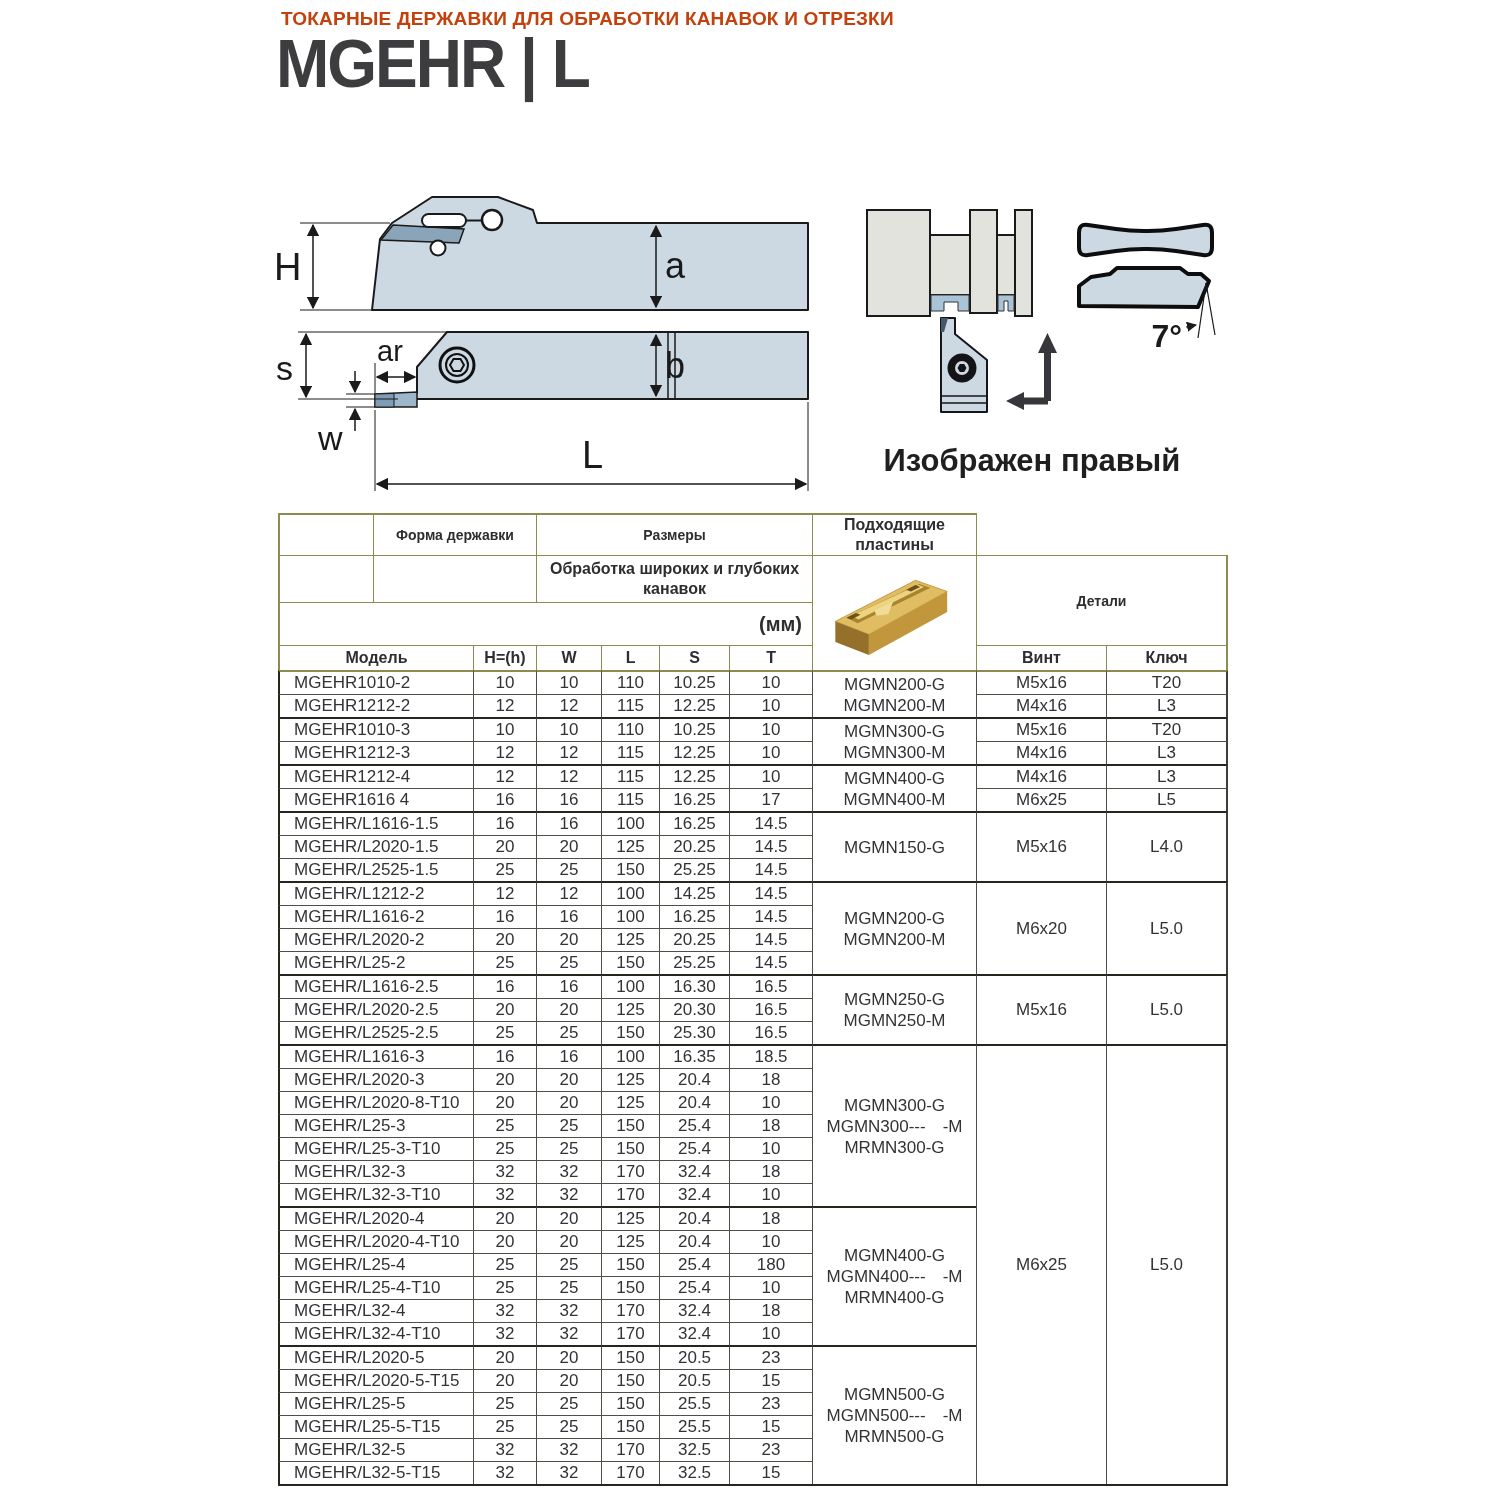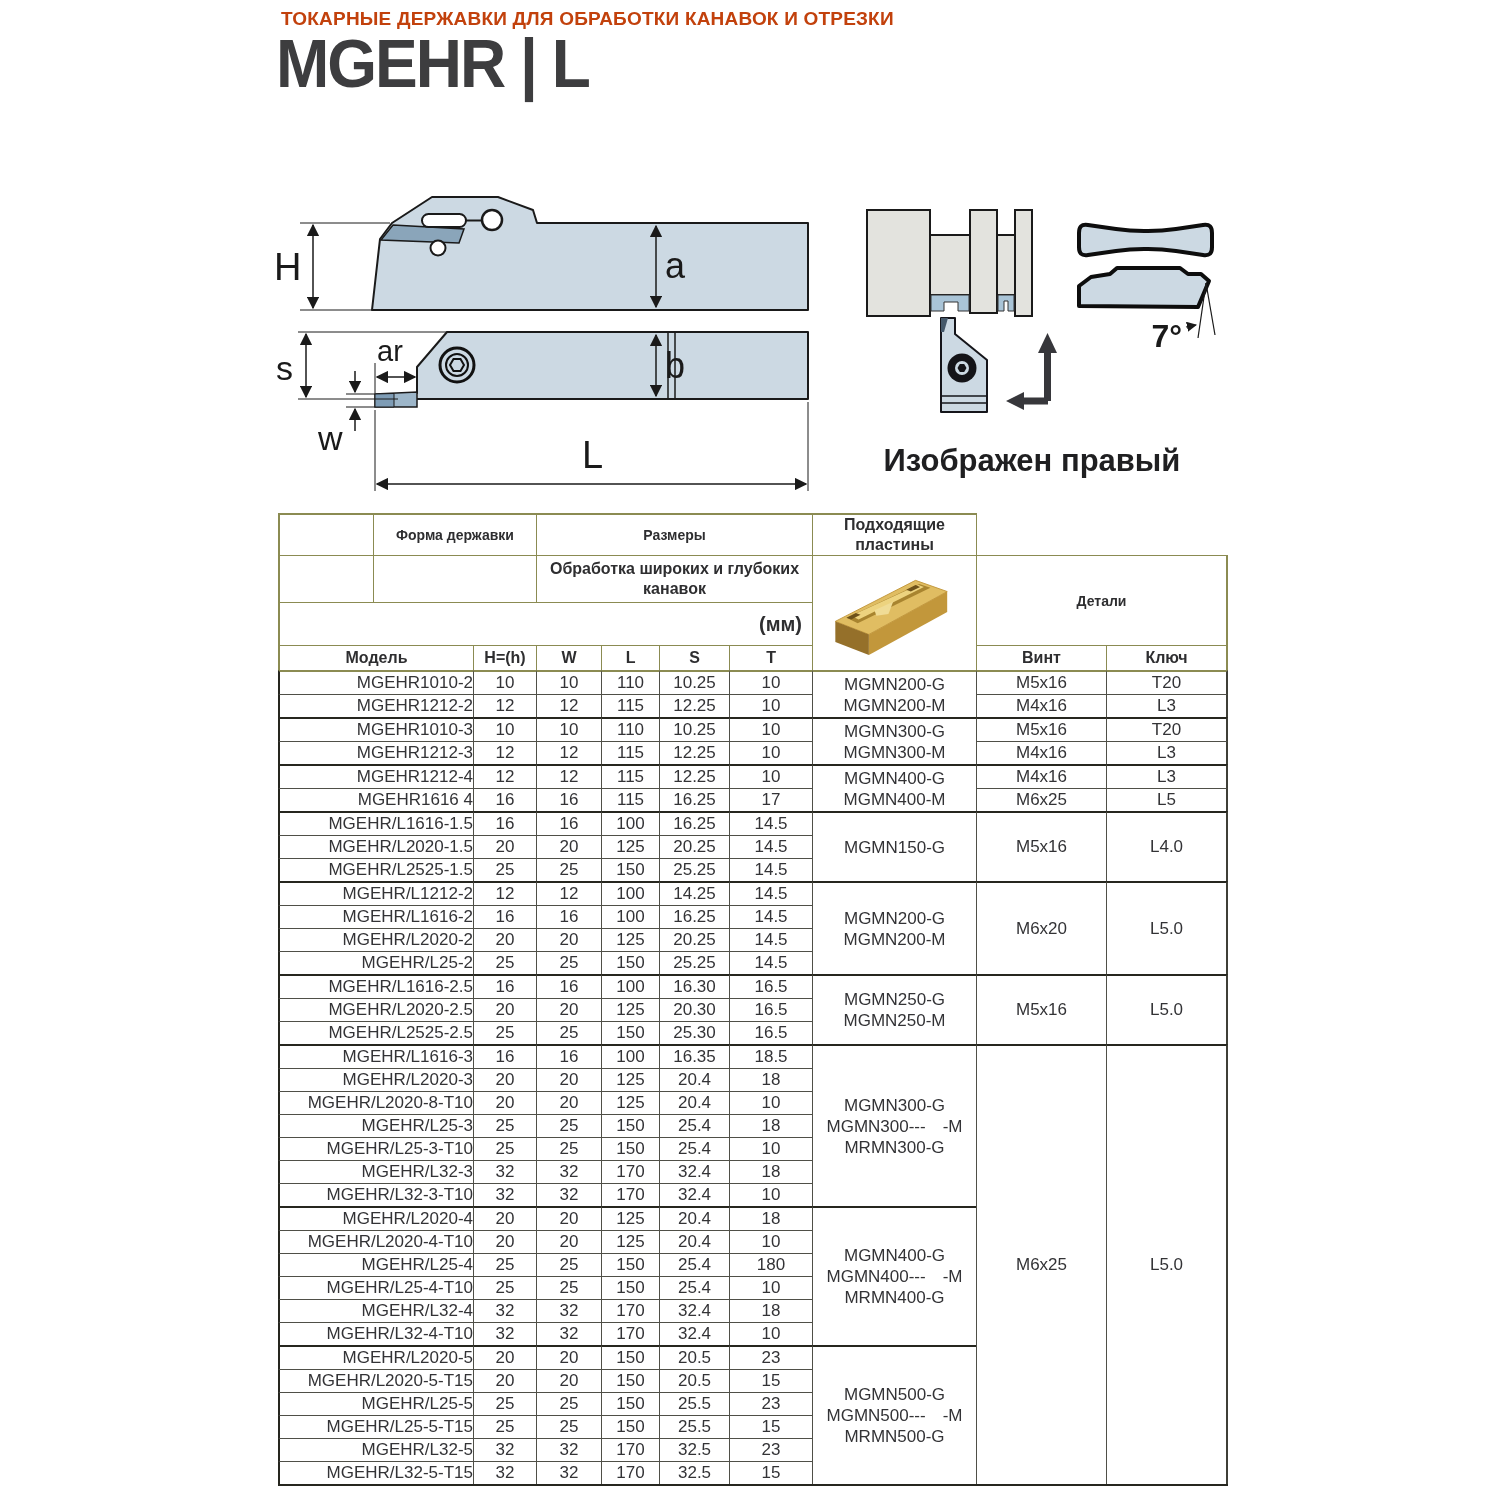--- a/index.html
+++ b/index.html
@@ -35,21 +35,21 @@
   thead tr > *:first-child{border-left-color:#8b8b52;}
   .last{border-right:2.5px solid #3f3f37;}
   thead .last{border-right-color:#8b8b52;}
   .void{border-top:none !important;border-right:none !important;}
   th.lbl1{font-size:14px;}
   th.lbl2{font-size:16px;line-height:1.25;margin-left:9px;}
   th.units{text-align:right;padding-right:10px;font-size:20px;}
   th.colh{font-size:16px;}
   td.photo{background:#ffffff;text-align:center;}
   tbody td{height:22px;color:#333336;}
-  tbody td.model{text-align:right;padding-left:14px;}
+  tbody td.model{text-align:left;padding-left:14px;}
   tbody td.num{text-align:center;}
   tbody td.plates{text-align:center;margin-left:35px;}
   tbody td.plates div{line-height:21px;}
   tbody tr:first-child td{border-top:2px solid #8b8b52;}
   tbody tr.gs td{border-top-width:2.2px;border-top-color:#26261f;}
   tbody tr:first-child.gs td{border-top:2px solid #8b8b52;}
 </style>
 </head>
 <body>
 

